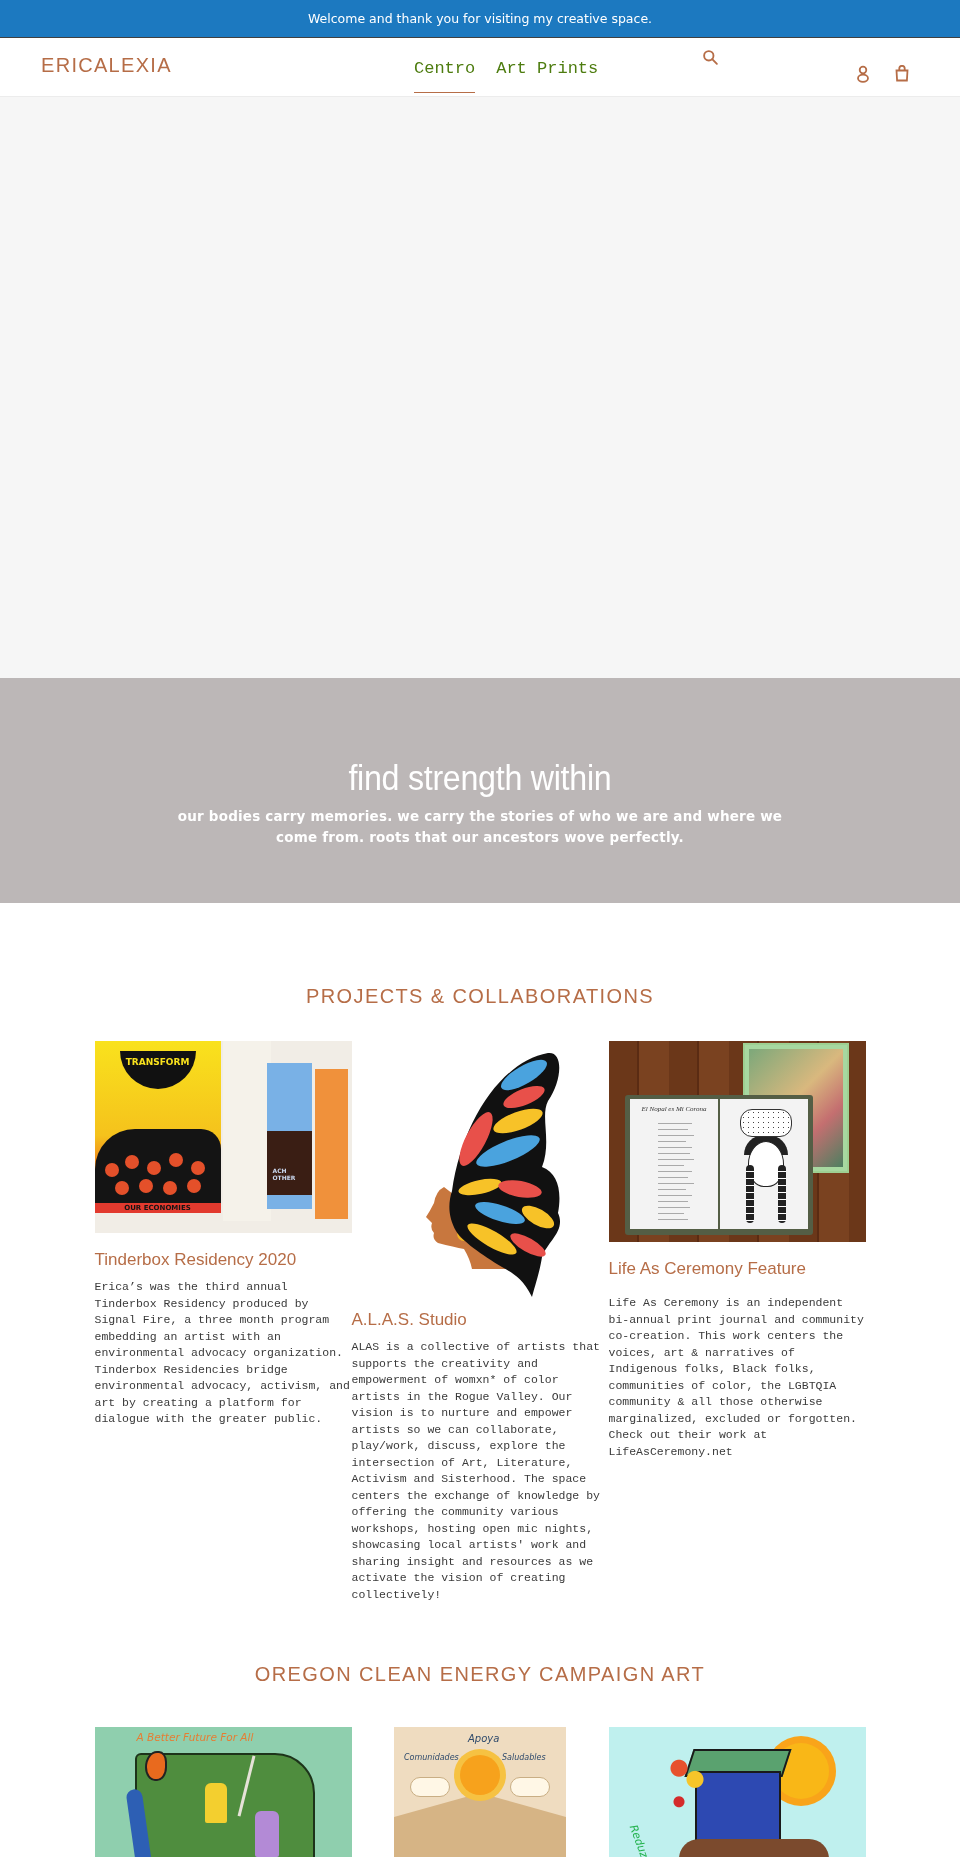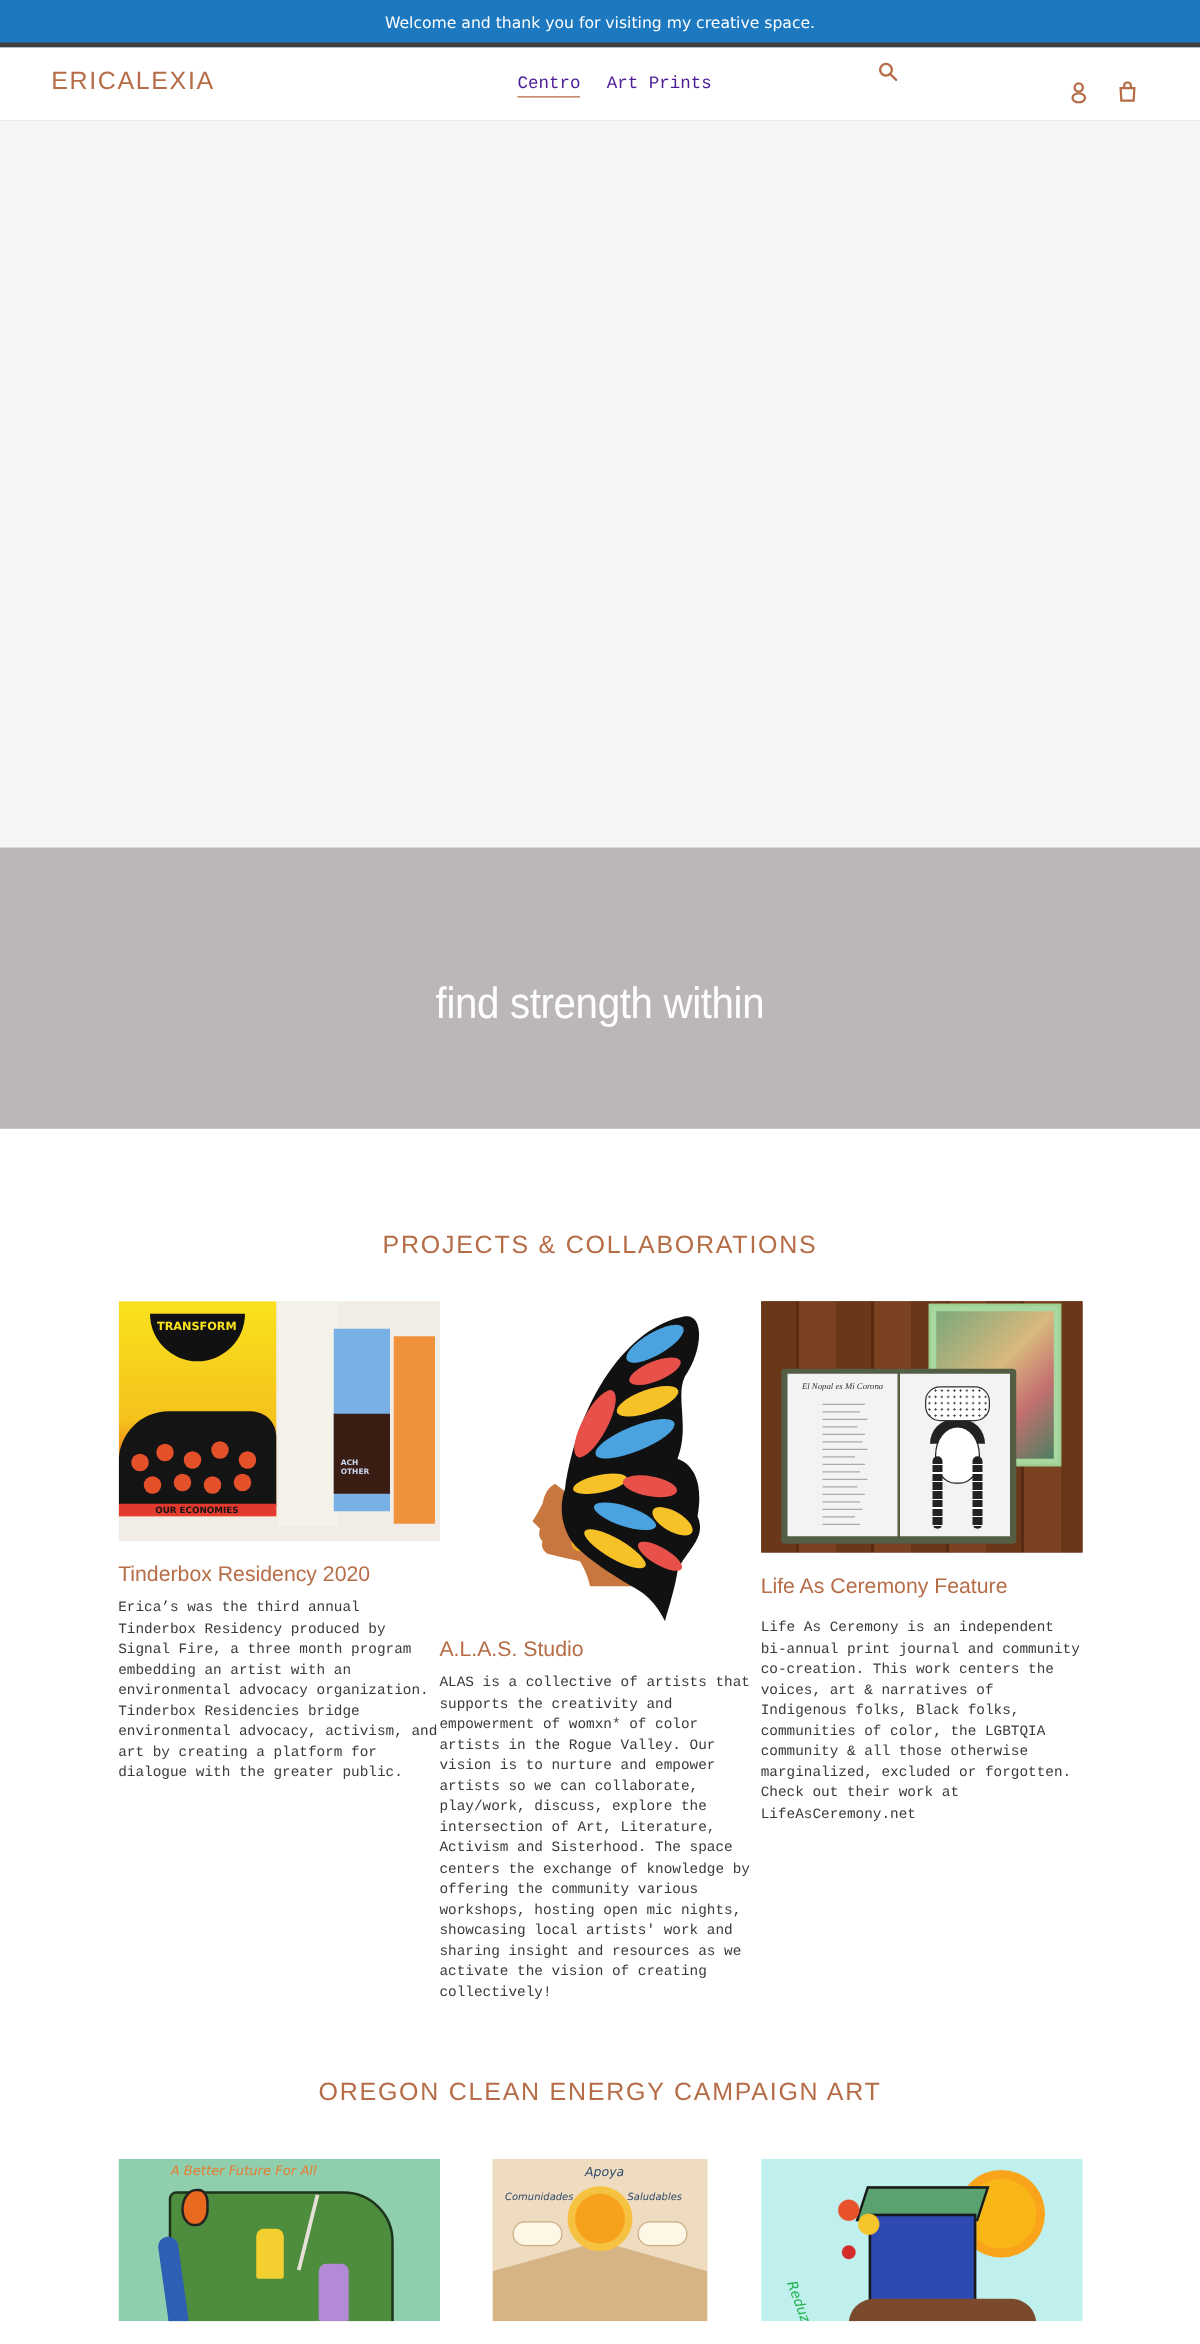--- a/index.html
+++ b/index.html
@@ -1,24 +1,24 @@
 <!DOCTYPE html>
 <html><head>
 <meta charset="utf-8">
 <style>
   * { box-sizing: border-box; margin: 0; padding: 0; }
   html, body { width: 960px; background: #ffffff; }
   body { font-family: "Liberation Mono", monospace; color: #3a3a3a; overflow-x: hidden; }
 
-  .announcement { height: 38px; background: #1c79c0; color: #ffffff; display: flex; align-items: center; justify-content: center; font-family: "DejaVu Sans", sans-serif; font-size: 12.5px; border-bottom: 4px solid #404040; }
+  .announcement { height: 38px; background: #1c79c0; color: #ffffff; display: flex; align-items: center; justify-content: center; font-family: "DejaVu Sans", sans-serif; font-size: 12.5px; border-bottom: 1px solid #404040; }
 
   .site-header { position: relative; height: 59px; background: #fff; border-bottom: 1px solid #ececec; }
   .logo { position: absolute; left: 41px; top: 16px; font-family: "Liberation Sans", sans-serif; font-size: 20px; letter-spacing: 1.3px; color: #b66d47; text-decoration: none; }
   .nav { position: absolute; left: 414px; top: 21px; display: flex; gap: 21px; }
-  .nav a { font-family: "Liberation Mono", monospace; font-size: 14px; color: #4c1d95; text-decoration: none; padding-bottom: 2px; }
+  .nav a { font-family: "Liberation Mono", monospace; font-size: 17px; color: #4d7c0f; text-decoration: none; padding-bottom: 14px; }
   .nav a.active { border-bottom: 1px solid #b66d47; }
   .hdr-icon { position: absolute; width: 18px; height: 18px; color: #b66d47; cursor: pointer; }
   .hdr-icon svg { width: 100%; height: 100%; display: block; }
 
   .hero-blank { height: 581px; background: #f6f6f6; }
 
   .banner { height: 225px; background: #bcb7b7; display: flex; flex-direction: column; align-items: center; justify-content: center; text-align: center; padding-top: 24px; }
   .banner h2 { font-family: "Liberation Sans", sans-serif; font-weight: 400; font-size: 35px; color: #ffffff; letter-spacing: -0.3px; transform: scaleX(0.92); }
   .banner p { margin-top: 8px; font-family: "DejaVu Sans", sans-serif; font-weight: bold; font-size: 13.5px; line-height: 21px; color: #ffffff; width: 640px; letter-spacing: 0.2px; }
 
@@ -128,20 +128,21 @@
         <path d="M2.5 5.5h11l-0.6 10H3.1z"></path>
         <path d="M5.3 5.5V3.5a2.7 2.7 0 0 1 5.4 0v2"></path>
       </svg>
   </span>
 </header>
 
 <section class="hero-blank"></section>
 
 <section class="banner">
   <h2>find strength within</h2>
+  <p>our bodies carry memories. we carry the stories of who we are and where we come from. roots that our ancestors wove perfectly.</p>
 </section>
 
 <h2 class="section-title projects-title">PROJECTS &amp; COLLABORATIONS</h2>
 
 <section class="grid projects-grid">
 
   <article class="col">
     <div class="img tinderbox">
       <div class="tb-poster2"></div>
       <div class="tb-poster3">

